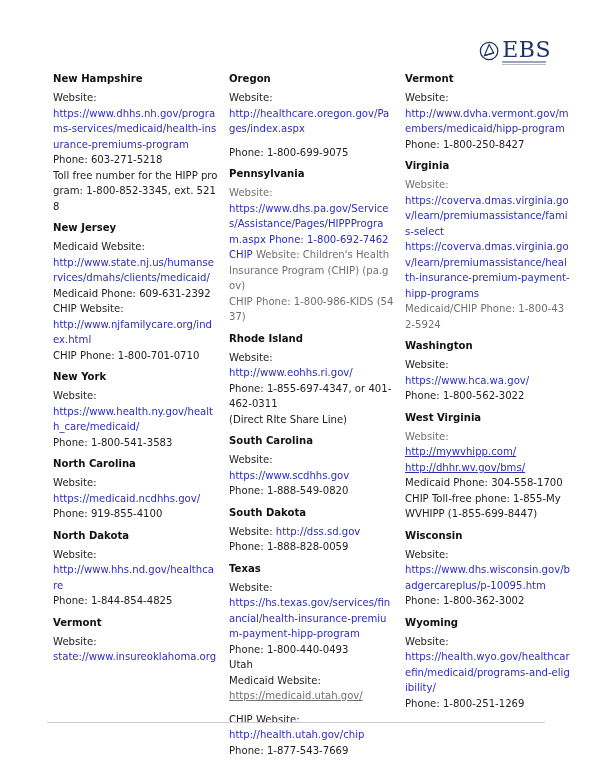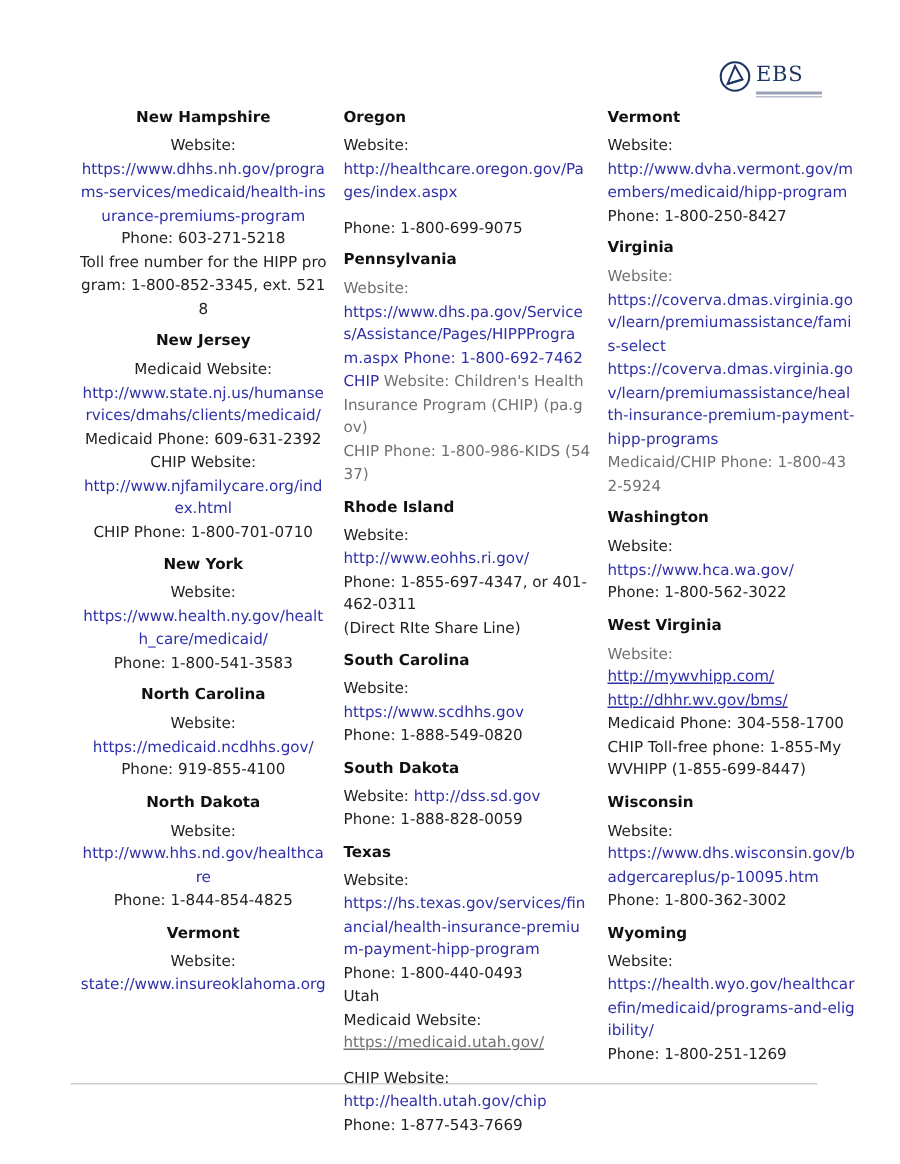--- a/index.html
+++ b/index.html
@@ -1,25 +1,25 @@
 <!DOCTYPE html>
 <html><head>
 <meta charset="utf-8">
 <style>
   * { margin:0; padding:0; box-sizing:border-box; }
   html, body { width:600px; height:776px; background:#fff; overflow:hidden; }
   body { position:relative; font-family:"DejaVu Sans", sans-serif; color:#222; }
   .logo { position:absolute; left:479px; top:40px; width:72px; height:30px; display:flex; align-items:flex-start; }
   .logo svg { width:22px; height:22px; }
   .logo .wm { margin-left:3px; display:flex; flex-direction:column; }
-  .logo .ebs { font-family:"DejaVu Serif", serif; font-size:14px; line-height:20px; color:#1f3566; letter-spacing:0.5px; }
+  .logo .ebs { font-family:"DejaVu Serif", serif; font-size:22px; line-height:20px; color:#1f3566; letter-spacing:0.5px; }
   .logo .sub { height:2px; width:44px; background:#9aa3b8; margin-top:1px; }
   .logo .sub2 { height:1px; width:44px; background:#b8bfcc; margin-top:1px; }
   .col { position:absolute; top:71px; width:165px; font-size:10.1px; line-height:15.5px; }
-  .c1 { left:53px;text-align:center; }
+  .c1 { left:53px; }
   .c2 { left:229px; }
   .c3 { left:405px; }
   .entry { margin-bottom:6px; }
   .state { font-weight:bold; color:#111; font-size:10.1px; line-height:15px; margin-bottom:4px; }
   .line { display:block; white-space:normal; word-break:break-all; }
   .txt { color:#222; }
   .muted { color:#707070; }
   .link { color:#2f2fa8; }
   .ulink { color:#2f2fa8; text-decoration:underline; }
   .glink { color:#707070; text-decoration:underline; }

